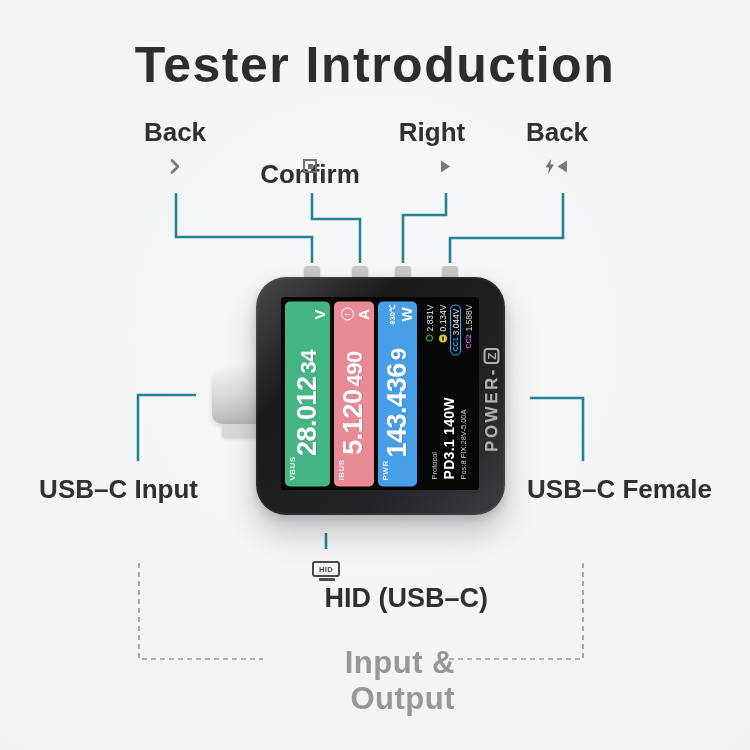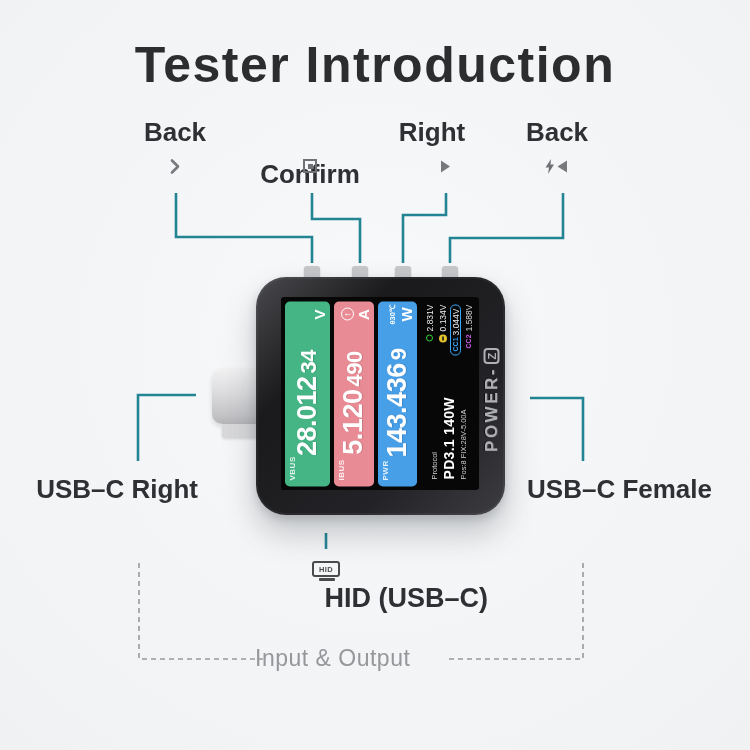--- a/index.html
+++ b/index.html
@@ -102,22 +102,22 @@
 
   
   .hid-icon { left:312px; top:548px; width:30px; height:24px;margin-top:13px; }
   .hid-screenrect { width:28px; height:16px; border:2px solid #4b4b4d; border-radius:3px;
                     display:flex; align-items:center; justify-content:center; }
   .hid-text { font-size:7.5px; font-weight:700; color:#4b4b4d; letter-spacing:.3px; }
   .hid-base { width:16px; height:3px; background:#4b4b4d; margin:1px auto 0; border-radius:1px; }
   .hid-label { left:248px; top:583px; width:240px; text-align:right;
                font-size:27px; font-weight:700; color:#2f3033; }
 
-  .io-label { left:255px; top:645px; width:200px; text-align:left;
-              font-size:23px; font-weight:400; color:#95979a; letter-spacing:.5px; }
+  .io-label { left:255px; top:645px; width:200px; text-align:right;
+              font-size:31px; font-weight:700; color:#95979a; letter-spacing:.5px; }
 </style>
 </head>
 <body>
 
 <div class="abs title">Tester Introduction</div>
 
 <div class="abs hlabel" style="left:105px;">Back</div>
 <div class="abs hlabel" style="left:240px;margin-top:42px;">Confirm</div>
 <div class="abs hlabel" style="left:362px;">Right</div>
 <div class="abs hlabel" style="left:487px;">Back</div>
@@ -229,21 +229,21 @@
 
   <div class="logo-wrap">
     <div class="logo">
       <span class="logo-text">POWER-</span>
       <span class="logo-z">Z</span>
     </div>
   </div>
 </div>
 
 <div class="abs ann ann-left">
-  <div>USB–C Right</div>
+  <div>USB–C Input</div>
 </div>
 <div class="abs ann ann-right">
   <div>USB–C Female</div>
 </div>
 
 <div class="abs hid-icon">
   <div class="hid-screenrect">
     <span class="hid-text">HID</span>
   </div>
   <div class="hid-base"></div>

